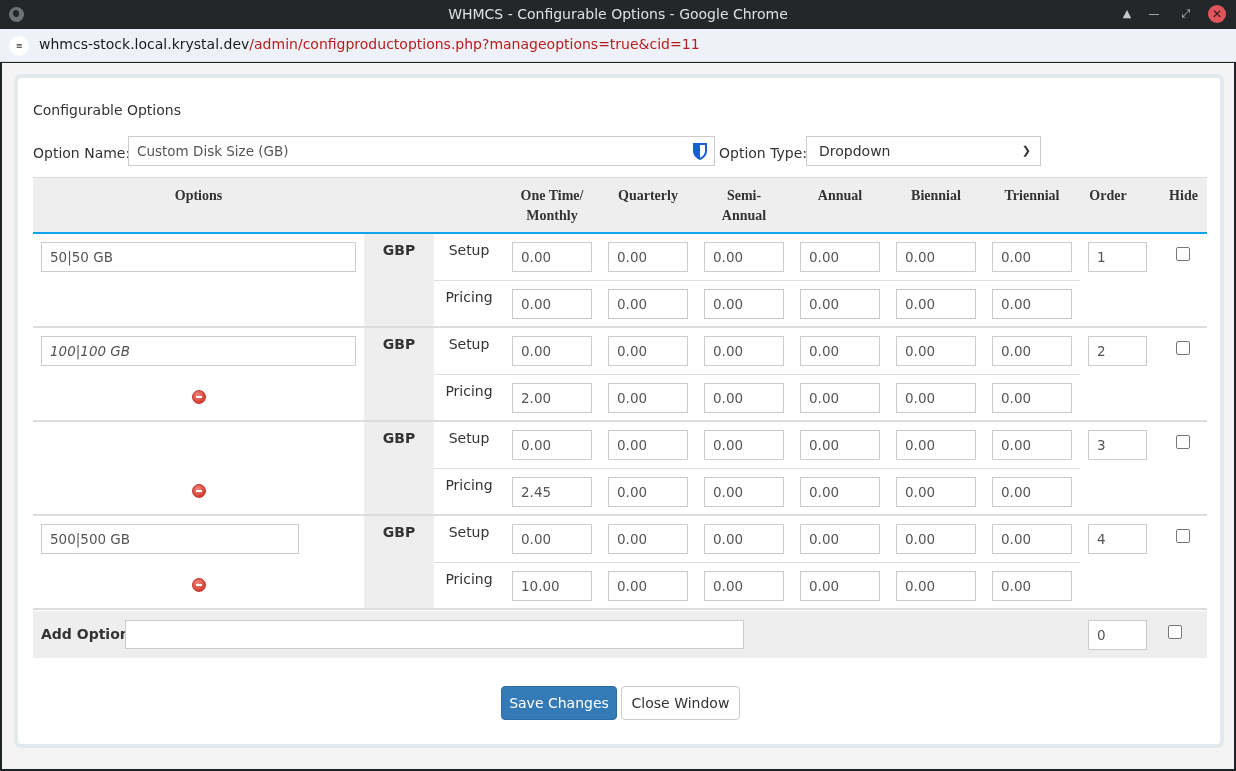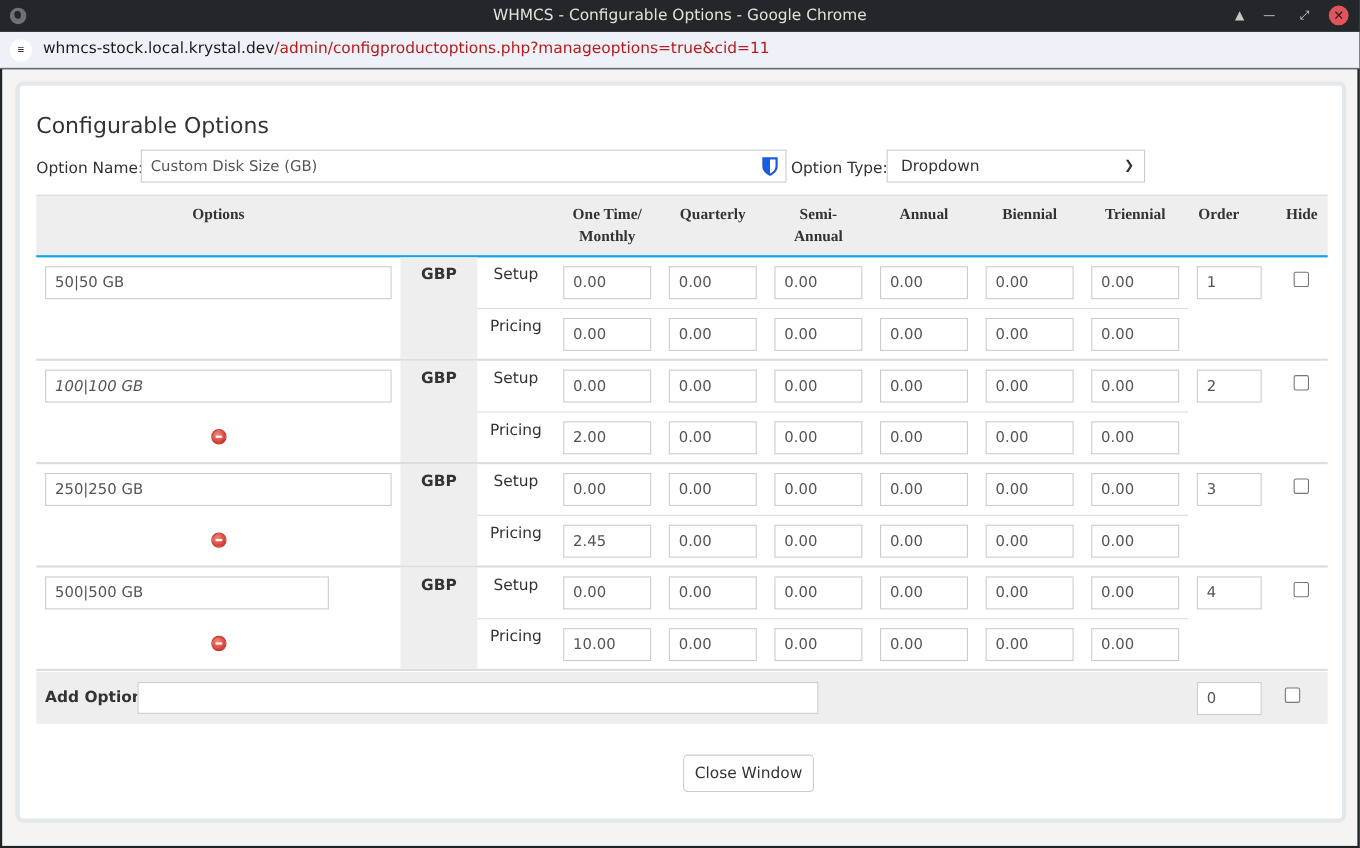--- a/index.html
+++ b/index.html
@@ -20,21 +20,21 @@
   
   .addrbar { position: absolute; left: 0; top: 29px; width: 1236px; height: 33px; background: #eef1f8; border-bottom: 1px solid #d9dce3; }
   .addrbar .site-icon { position: absolute; left: 9px; top: 7px; width: 20px; height: 20px; border-radius: 50%; background: #fff; font-size: 10px; line-height: 20px; text-align: center; color: #333; font-family: "DejaVu Sans Mono", monospace; }
   .addrbar .url { position: absolute; left: 39px; top: 7px; font-size: 14px; color: #1b1b1b; }
   .addrbar .url .path { color: #b91c1c; }
 
   
   .page { position: absolute; left: 2px; top: 63px; width: 1232px; height: 706px; background: #f4f4f4; }
   .panel { position: absolute; left: 12px; top: 11px; width: 1210px; height: 674px; background: #fff; border: 4px solid #e3e8ea; border-radius: 7px; }
 
-  .heading { position: absolute; left: 15px; top: 24px; font-size: 20px; color: #333; font-family: "DejaVu Sans", sans-serif; font-weight: normal; }
+  .heading { position: absolute; left: 15px; top: 24px; font-size: 14px; color: #333; font-family: "DejaVu Sans", sans-serif; font-weight: normal; }
 
   .label { position: absolute; font-size: 14px; color: #333; }
   .txt-input { position: absolute; height: 30px; border: 1px solid #ccc; background: #fff; font-size: 13.5px; color: #555; padding: 0 8px; line-height: 28px; font-family: "DejaVu Sans", sans-serif; outline: none; }
   .bw-icon { position: absolute; width: 16px; height: 19px; }
 
   .select { position: absolute; height: 30px; border: 1px solid #ccc; background: #fff; font-size: 14px; color: #333; padding: 0 12px; line-height: 28px; }
   .select .chev { position: absolute; right: 9px; top: 0; font-size: 11px; color: #333; }
 
   
   .tbl { position: absolute; left: 15px; top: 99px; width: 1174px; }
@@ -155,21 +155,20 @@
             <div class="num" style="left:767px; top:8px;">0.00</div>
             <div class="num" style="left:767px; top:55px;">0.00</div>
             <div class="num" style="left:863px; top:8px;">0.00</div>
             <div class="num" style="left:863px; top:55px;">0.00</div>
             <div class="num" style="left:959px; top:8px;">0.00</div>
             <div class="num" style="left:959px; top:55px;">0.00</div>
             <div class="order" style="top:8px;">2</div>
             <div class="chk" style="top:13px;"></div>
           </div>
           <div class="orow" style="top: 245px;">
-            <div class="txt-input" style="left:8px; top:8px; width:315px;">250|250 GB</div>
             <div class="remove-icon"></div>
             <div class="gbp-col"></div>
             <div class="gbp">GBP</div>
             <div class="inner-line"></div>
             <div class="rowlabel" style="top:8px;">Setup</div>
             <div class="rowlabel" style="top:55px;">Pricing</div>
             <div class="num" style="left:479px; top:8px;">0.00</div>
             <div class="num" style="left:479px; top:55px;">2.45</div>
             <div class="num" style="left:575px; top:8px;">0.00</div>
             <div class="num" style="left:575px; top:55px;">0.00</div>
@@ -210,16 +209,17 @@
         </div>
 
       <div class="addrow">
         <div class="lbl">Add Option:</div>
         <div class="txt-input" style="left:92px; top:9px; width:619px; height:29px;"></div>
         <div class="order" style="top:9px;">0</div>
         <div class="chk" style="left:1135px; top:14px;"></div>
       </div>
     </div>
 
+    <div class="btn btn-primary" style="left:483px; top:608px; width:116px;">Save Changes</div>
     <div class="btn btn-default" style="left:603px; top:608px; width:119px;">Close Window</div>
 
   </div>
 </div>
 
 </body></html>

